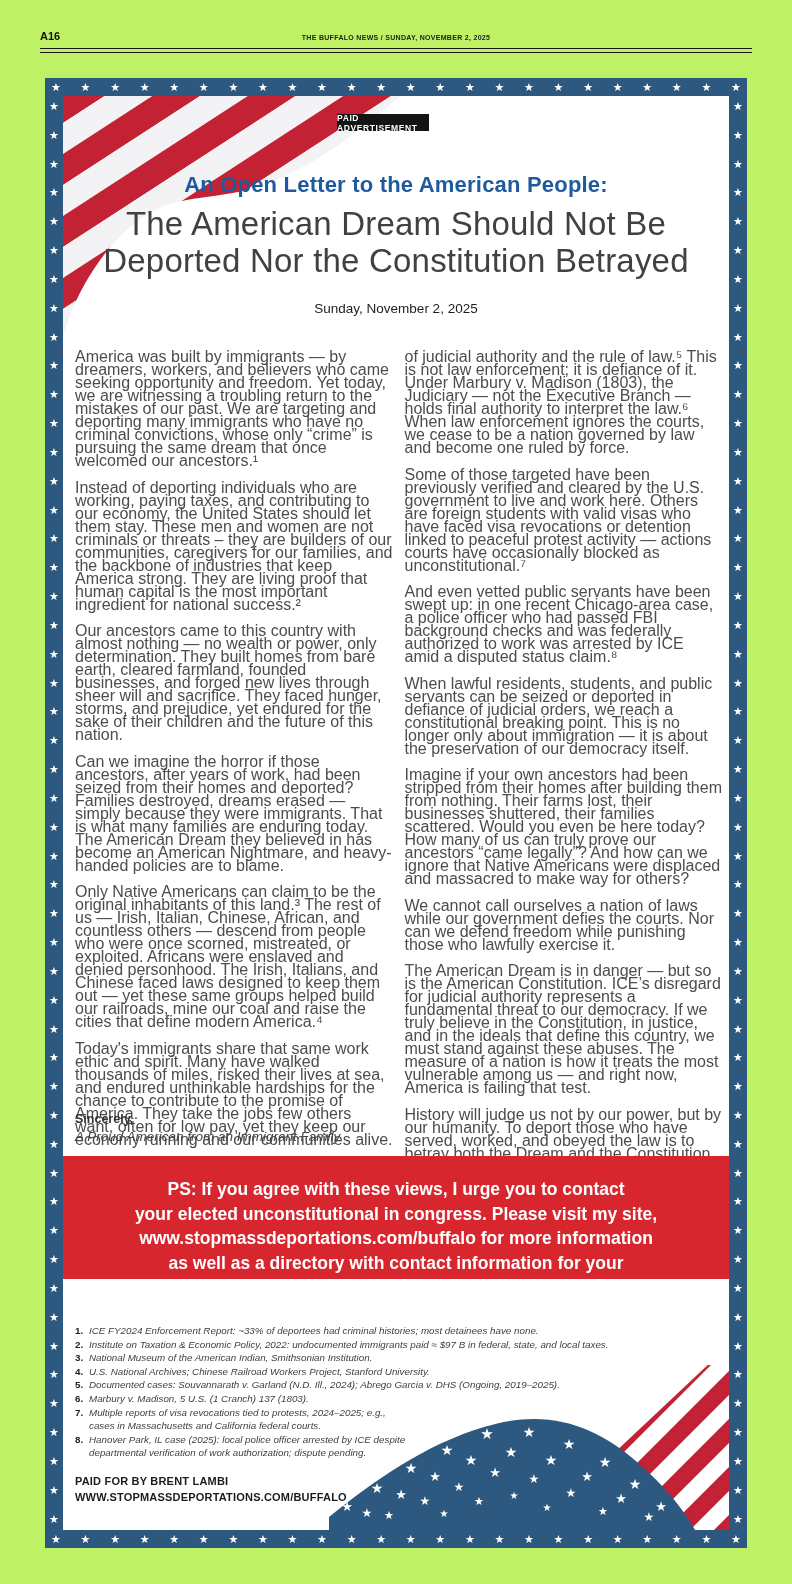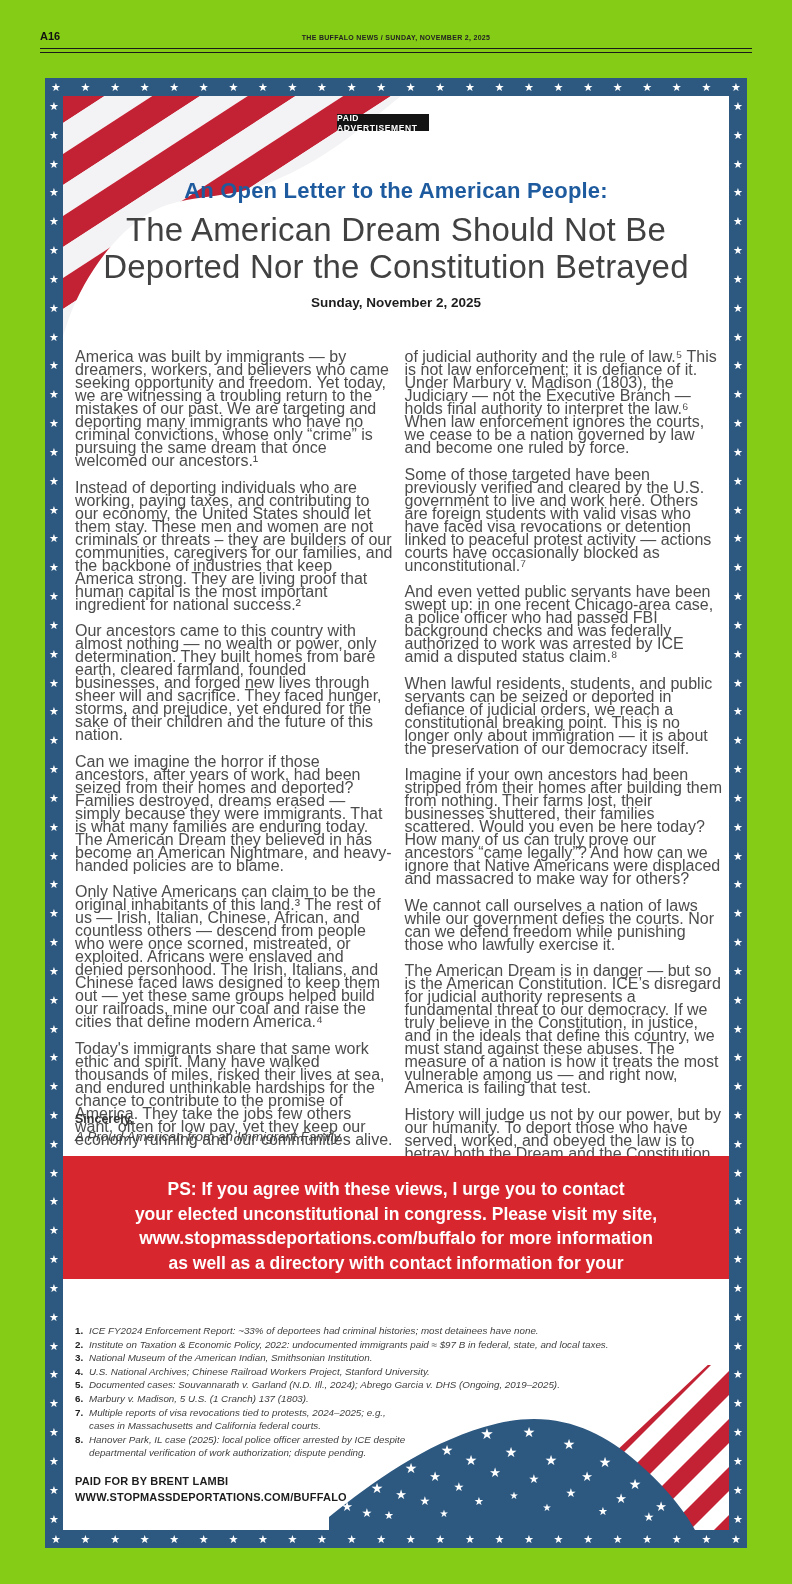--- a/index.html
+++ b/index.html
@@ -1,17 +1,17 @@
 <!DOCTYPE html>
 <html style="--border-navy: #2d5880; --stripe-red: #c22233; --ps-red: #d7262d; --kicker-blue: #1e5b9e;"><head>
 <meta charset="utf-8">
 <style>
   html,body{margin:0;padding:0;background:#ffffff;}
   body{font-family:"Liberation Sans","DejaVu Sans",sans-serif;-webkit-font-smoothing:antialiased;}
-  #page{position:relative;width:792px;height:1584px;background:#84cc16;overflow:hidden;}
+  #page{position:relative;width:792px;height:1584px;background:#bef264;overflow:hidden;}
 
   
   .np-pagenum{position:absolute;left:40px;top:30px;font-size:11px;font-weight:bold;color:#111;}
   .np-masthead{position:absolute;left:0;top:34px;width:100%;text-align:center;font-size:7px;font-weight:bold;letter-spacing:.3px;color:#222;}
   .np-rule{position:absolute;left:40px;top:48px;width:712px;height:2.6px;border-top:1.4px solid #1a1a1a;border-bottom:1.4px solid #1a1a1a;}
 
   
   .ad-frame{position:absolute;left:45px;top:78px;width:702px;height:1470px;background:#fff;}
   .bstrip{position:absolute;background:var(--border-navy,#2d5880);display:flex;align-items:center;justify-content:space-between;z-index:6;}
   .bstrip.top{left:0;top:0;right:0;height:18px;padding:0 6px;}
@@ -21,24 +21,24 @@
   .bstar{color:#fff;font-size:11px;line-height:1;}
 
   .ribbon-svg{position:absolute;left:18px;top:18px;z-index:1;}
   .r{fill:var(--stripe-red,#c22233);} .w{fill:#f3f3f5;}
   .bluewave{fill:var(--border-navy,#2d5880);}
   .sline{stroke:var(--stripe-red,#c22233);stroke-width:17;fill:none;}
 
   .paid-box{position:absolute;left:292px;top:36px;width:92px;height:17px;background:#141414;color:#fff;
     font-size:8.5px;font-weight:bold;letter-spacing:.6px;display:flex;align-items:center;justify-content:center;z-index:3;}
 
-  .title-wrap{position:absolute;left:18px;right:18px;top:100px;text-align:center;z-index:2;}
+  .title-wrap{position:absolute;left:18px;right:18px;top:94px;text-align:center;z-index:2;}
   .kicker{font-size:22px;font-weight:bold;color:var(--kicker-blue,#1e5b9e);letter-spacing:.2px;}
   .headline{margin-top:7px;font-size:33px;line-height:37px;font-weight:300;color:#414141;letter-spacing:.2px;}
-  .adate{margin-top:10px;font-size:13.5px;font-weight:bold;color:#1d1d1d;}
+  .adate{margin-top:22px;font-size:13.5px;font-weight:normal;color:#1d1d1d;}
 
   .columns{position:absolute;left:30px;top:272px;width:647px;display:flex;gap:12px;z-index:2;
     color:#4c4c4c;font-size:16px;line-height:13px;text-align:left;}
   .col{width:318px;}
   .col p{margin:0 0 13.5px 0;}
 
   .signoff{position:absolute;left:30px;top:1034px;z-index:2;}
   .sin{font-size:12.5px;font-weight:bold;color:#333;}
   .sig{font-size:13.5px;font-style:italic;color:#444;margin-top:3px;}
 

